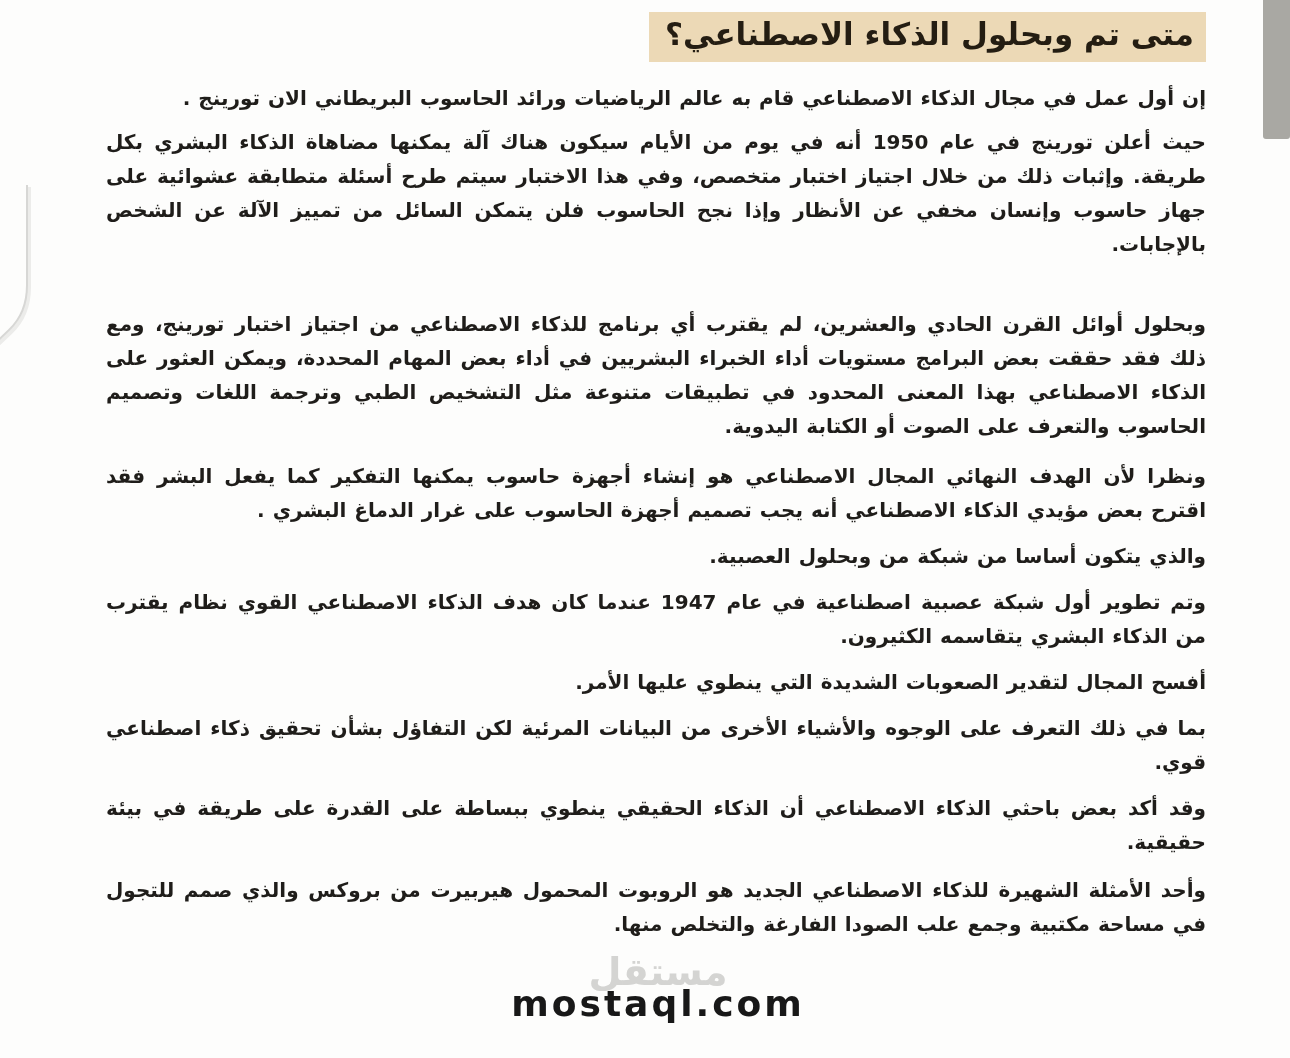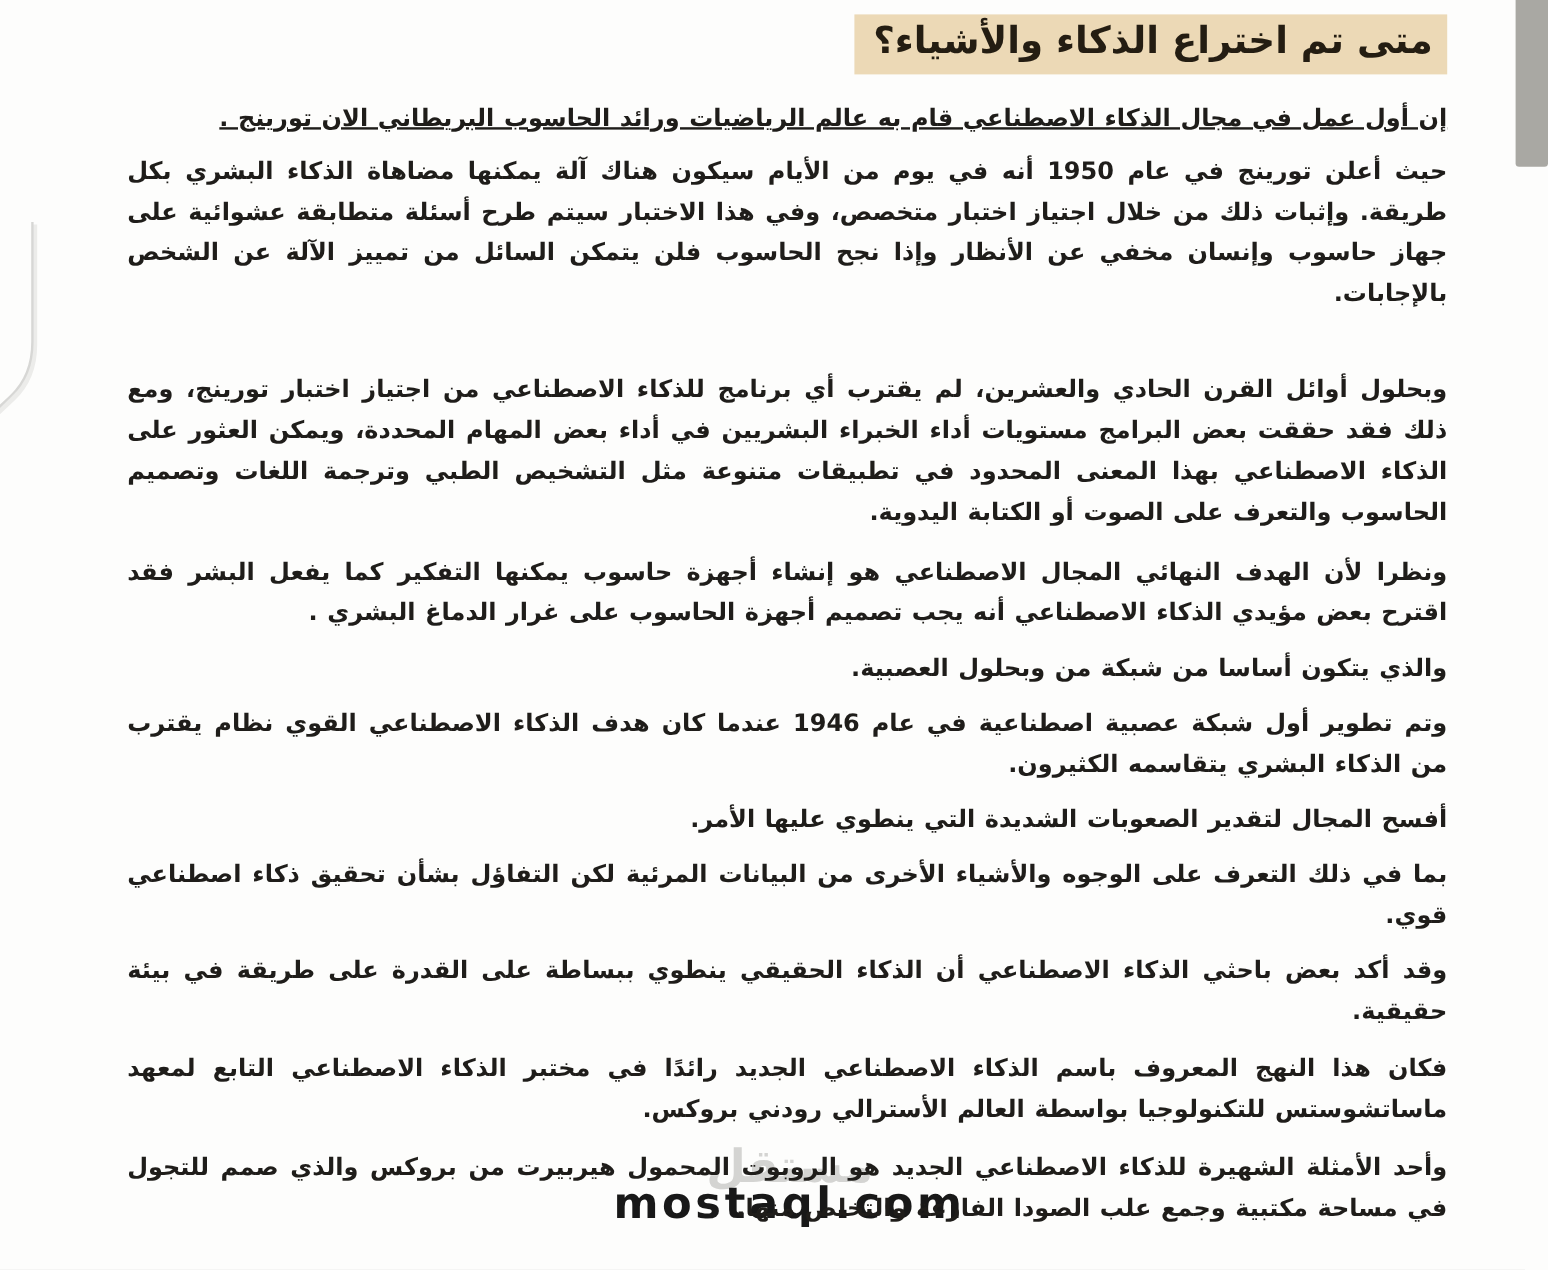--- a/index.html
+++ b/index.html
@@ -39,21 +39,21 @@
     margin: 0 0 12px 0;
     font-size: 20px;
     font-weight: bold;
     color: #1f1d1a;
     line-height: 34px;
     text-align: justify;
     text-align-last: right;
     letter-spacing: 0;
     word-spacing: 1px;
   }
-  .doc p.gap-10 { margin-bottom: 10px; text-decoration: underline; }
+  .doc p.gap-10 { margin-bottom: 10px; }
   .doc p.gap-46 { margin-bottom: 46px; }
   .doc p.gap-16 { margin-bottom: 16px; }
   .doc p.gap-14 { margin-bottom: 14px; }
   
   .scroll-thumb {
     position: absolute;
     top: 0;
     right: 0;
     width: 27px;
     height: 139px;
@@ -109,30 +109,29 @@
     <path d="M27 2 L27 102 Q27 130 9 147 L-10 165" fill="none" stroke="#d7d7d5" stroke-width="2"></path>
   </svg>
 
   <div class="watermark">
     <div class="logo">مستقل</div>
     <div class="domain">mostaql.com</div>
   </div>
 
   <div class="doc">
     <div class="title-row">
-      <h1 class="title">متى تم اختراع الذكاء والأشياء؟</h1>
+      <h1 class="title">متى تم وبحلول الذكاء الاصطناعي؟</h1>
     </div>
 
     <p class="gap-10">إن أول عمل في مجال الذكاء الاصطناعي قام به عالم الرياضيات ورائد الحاسوب البريطاني الان تورينج .</p>
     <p class="gap-46">حيث أعلن تورينج في عام 1950 أنه في يوم من الأيام سيكون هناك آلة يمكنها مضاهاة الذكاء البشري بكل طريقة. وإثبات ذلك من خلال اجتياز اختبار متخصص، وفي هذا الاختبار سيتم طرح أسئلة متطابقة عشوائية على جهاز حاسوب وإنسان مخفي عن الأنظار وإذا نجح الحاسوب فلن يتمكن السائل من تمييز الآلة عن الشخص بالإجابات.</p>
     <p class="gap-16">وبحلول أوائل القرن الحادي والعشرين، لم يقترب أي برنامج للذكاء الاصطناعي من اجتياز اختبار تورينج، ومع ذلك فقد حققت بعض البرامج مستويات أداء الخبراء البشريين في أداء بعض المهام المحددة، ويمكن العثور على الذكاء الاصطناعي بهذا المعنى المحدود في تطبيقات متنوعة مثل التشخيص الطبي وترجمة اللغات وتصميم الحاسوب والتعرف على الصوت أو الكتابة اليدوية.</p>
     <p>ونظرا لأن الهدف النهائي المجال الاصطناعي هو إنشاء أجهزة حاسوب يمكنها التفكير كما يفعل البشر فقد اقترح بعض مؤيدي الذكاء الاصطناعي أنه يجب تصميم أجهزة الحاسوب على غرار الدماغ البشري .</p>
     <p>والذي يتكون أساسا من شبكة من وبحلول العصبية.</p>
-    <p>وتم تطوير أول شبكة عصبية اصطناعية في عام 1946 عندما كان هدف الذكاء الاصطناعي القوي نظام يقترب من الذكاء البشري يتقاسمه الكثيرون.</p>
+    <p>وتم تطوير أول شبكة عصبية اصطناعية في عام 1947 عندما كان هدف الذكاء الاصطناعي القوي نظام يقترب من الذكاء البشري يتقاسمه الكثيرون.</p>
     <p>أفسح المجال لتقدير الصعوبات الشديدة التي ينطوي عليها الأمر.</p>
     <p>بما في ذلك التعرف على الوجوه والأشياء الأخرى من البيانات المرئية لكن التفاؤل بشأن تحقيق ذكاء اصطناعي قوي.</p>
     <p class="gap-14">وقد أكد بعض باحثي الذكاء الاصطناعي أن الذكاء الحقيقي ينطوي ببساطة على القدرة على طريقة في بيئة حقيقية.</p>
-    <p class="gap-14">فكان هذا النهج المعروف باسم الذكاء الاصطناعي الجديد رائدًا في مختبر الذكاء الاصطناعي التابع لمعهد ماساتشوستس للتكنولوجيا بواسطة العالم الأسترالي رودني بروكس.</p>
     <p>وأحد الأمثلة الشهيرة للذكاء الاصطناعي الجديد هو الروبوت المحمول هيربيرت من بروكس والذي صمم للتجول في مساحة مكتبية وجمع علب الصودا الفارغة والتخلص منها.</p>
 
   </div>
 
 </div>
 
 </body></html>

